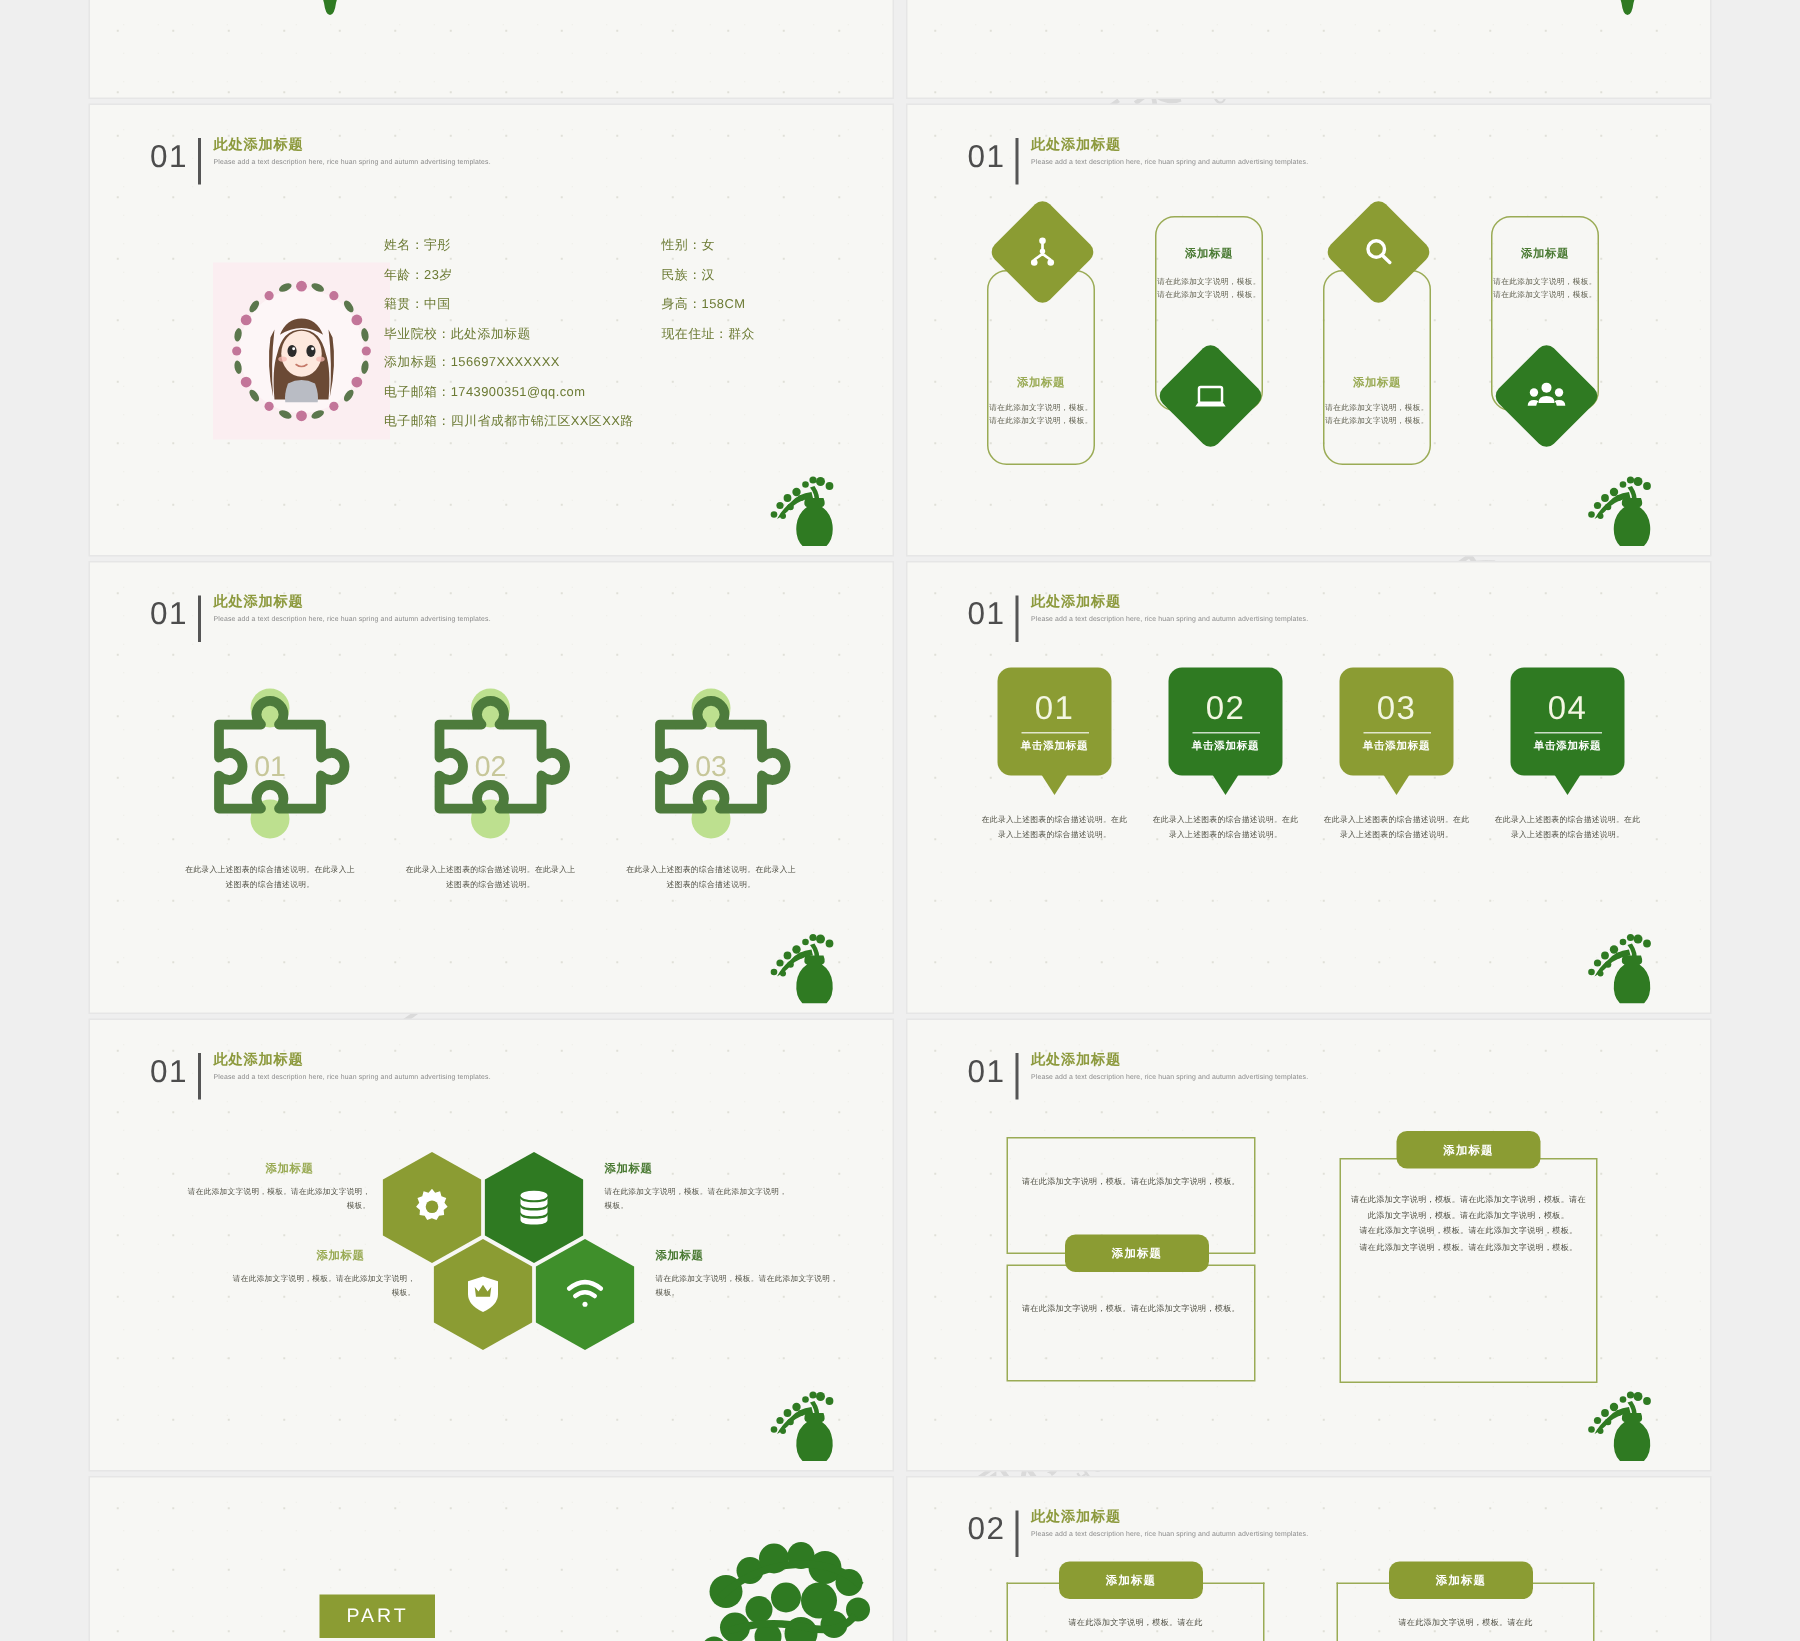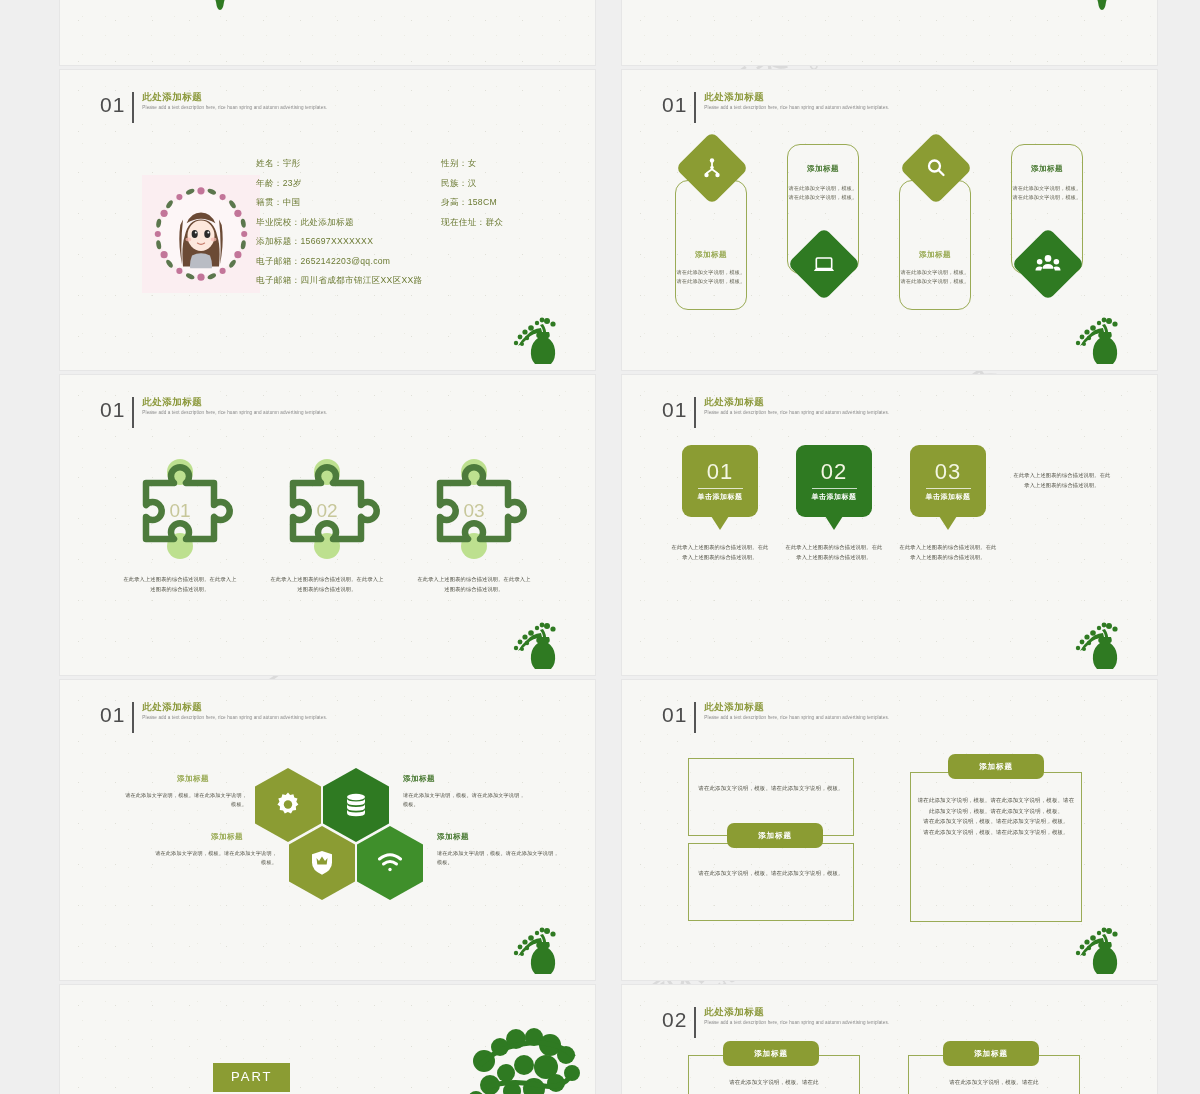--- a/index.html
+++ b/index.html
@@ -14,21 +14,21 @@
   
   .wm { position:absolute; color:rgba(120,120,120,.18); font-weight:bold;
         pointer-events:none; user-select:none; white-space:nowrap; }
   .wm .cn { font-size:30px; letter-spacing:4px; display:block; }
   .wm .en { font-size:11px; letter-spacing:3px; display:block; }
   .wm.rot { transform:rotate(-35deg); transform-origin:left top; }
 
   .grid {
     position:absolute; left:60px; top:0; width:1080px;
     display:grid; grid-template-columns:540px 540px;
-    grid-auto-rows:auto; gap:5px 22px;
+    grid-auto-rows:auto; gap:5px 5px;
   }
   .slide {
     position:relative; width:535px; height:300px;
     background:#f7f7f4; overflow:hidden;
     box-shadow:0 0 0 1px #e6e6e6;
   }
   .slide.clip-top { height:65px; }
   .slide.clip-bot { height:109px; }
 
   .paper-noise{
@@ -247,21 +247,21 @@
           <div class="s1-cell">身高：158CM</div>
         </div>
         <div class="s1-row">
           <div class="s1-cell a">毕业院校：此处添加标题</div>
           <div class="s1-cell">现在住址：群众</div>
         </div>
         <div class="s1-row">
           <div class="s1-cell a">添加标题：156697XXXXXXX</div>
         </div>
         <div class="s1-row">
-          <div class="s1-cell a">电子邮箱：2652142203@qq.com</div>
+          <div class="s1-cell a">电子邮箱：1743900351@qq.com</div>
         </div>
         <div class="s1-row">
           <div class="s1-cell a">电子邮箱：四川省成都市锦江区XX区XX路</div>
         </div>
       </div>
 
       <svg class="bonsai" viewBox="0 0 64 48">
         <g fill="#2f7a22">
           <path d="M34 8 q4 6 3 12 h-3 q1 -6 -3 -11 z"></path>
           <path d="M32 12 q-9 1 -14 7 q-6 5 -9 11 q4 -2 7 -5 q5 -6 12 -8 q3 -1 5 -1 z"></path>
@@ -463,20 +463,24 @@
 
         <div class="s4-col" style="left:228px;">
           <div class="s4-bub" style="background:#8b9c33; color:#8b9c33;">
             <div class="s4-num">03</div>
             <div class="s4-lbl">单击添加标题</div>
           </div>
           <div class="s4-cap">在此录入上述图表的综合描述说明。在此录入上述图表的综合描述说明。</div>
         </div>
 
         <div class="s4-col" style="left:342px;">
+          <div class="s4-bub" style="background:#2f7a22; color:#2f7a22;">
+            <div class="s4-num">04</div>
+            <div class="s4-lbl">单击添加标题</div>
+          </div>
           <div class="s4-cap">在此录入上述图表的综合描述说明。在此录入上述图表的综合描述说明。</div>
         </div>
       </div>
 
       <svg class="bonsai" viewBox="0 0 64 48">
         <g fill="#2f7a22">
           <path d="M34 8 q4 6 3 12 h-3 q1 -6 -3 -11 z"></path>
           <path d="M32 12 q-9 1 -14 7 q-6 5 -9 11 q4 -2 7 -5 q5 -6 12 -8 q3 -1 5 -1 z"></path>
           <circle cx="38" cy="5" r="3"></circle>
             <circle cx="44" cy="8" r="2.6"></circle>

